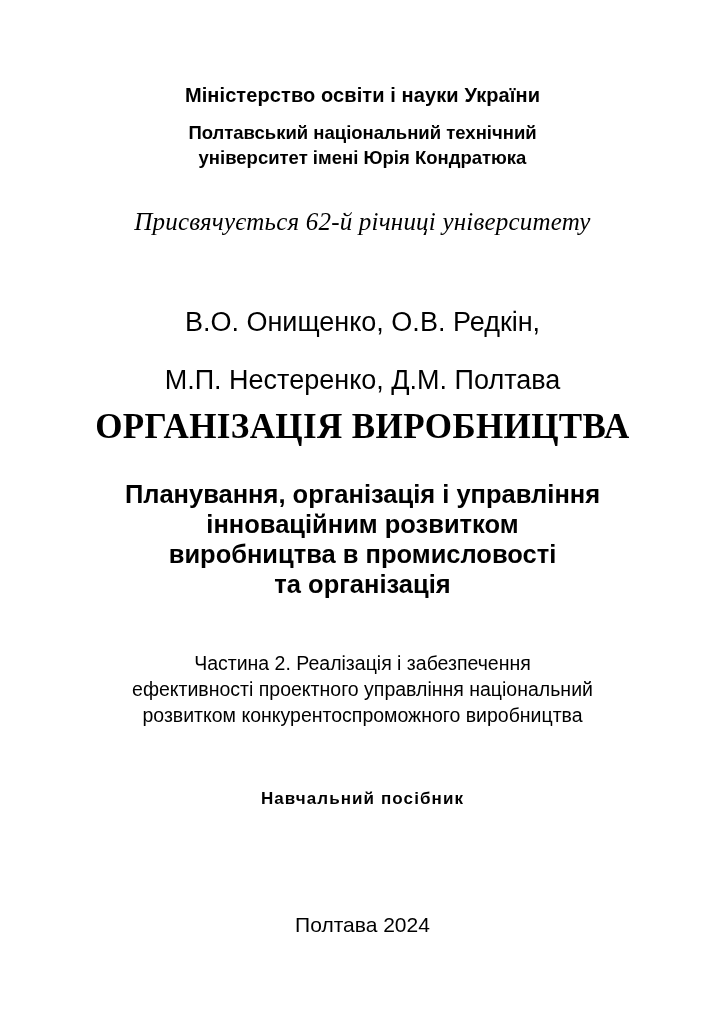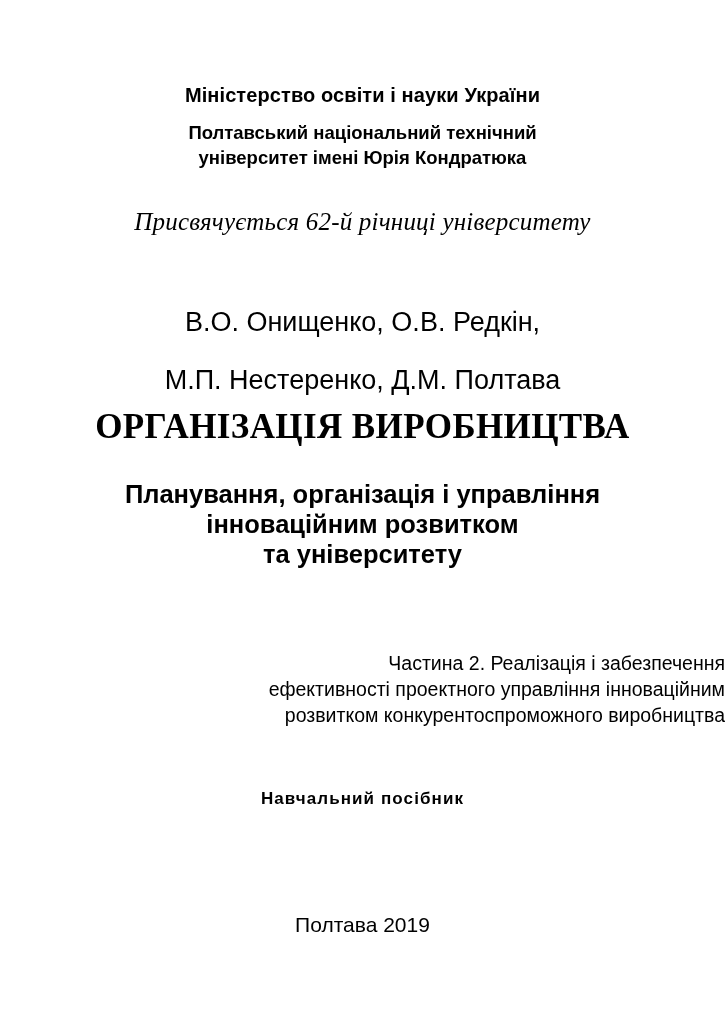--- a/index.html
+++ b/index.html
@@ -93,21 +93,21 @@
   .subtitle .ln { display: block; }
 
   
   .part-desc {
     top: 650px;
     font-family: "Liberation Sans", "DejaVu Sans", sans-serif;
     font-weight: normal;
     font-size: 19.5px;
     line-height: 26px;
   }
-  .part-desc .ln { display: block; text-align: right; }
+  .part-desc .ln { display: block; }
 
   
   .pub-type {
     top: 783px;
     font-family: "Liberation Sans", sans-serif;
     font-weight: bold;
     font-size: 17px;
     line-height: 32px;
     letter-spacing: 1.1px;
   }
@@ -138,26 +138,27 @@
   <div class="block authors">
     <span class="ln">В.О. Онищенко, О.В. Редкін,</span>
     <span class="ln">М.П. Нестеренко, Д.М. Полтава</span>
   </div>
 
   <div class="block main-title">ОРГАНІЗАЦІЯ ВИРОБНИЦТВА</div>
 
   <div class="block subtitle">
     <span class="ln">Планування, організація і управління</span>
     <span class="ln">інноваційним розвитком</span>
-    <span class="ln">та університету</span>
+    <span class="ln">виробництва в промисловості</span>
+    <span class="ln">та організація</span>
   </div>
 
   <div class="block part-desc">
     <span class="ln">Частина 2. Реалізація і забезпечення</span>
-    <span class="ln">ефективності проектного управління інноваційним</span>
+    <span class="ln">ефективності проектного управління національний</span>
     <span class="ln">розвитком конкурентоспроможного виробництва</span>
   </div>
 
   <div class="block pub-type">Навчальний посібник</div>
 
-  <div class="block imprint">Полтава 2019</div>
+  <div class="block imprint">Полтава 2024</div>
 
 </div>
 
 </body></html>

